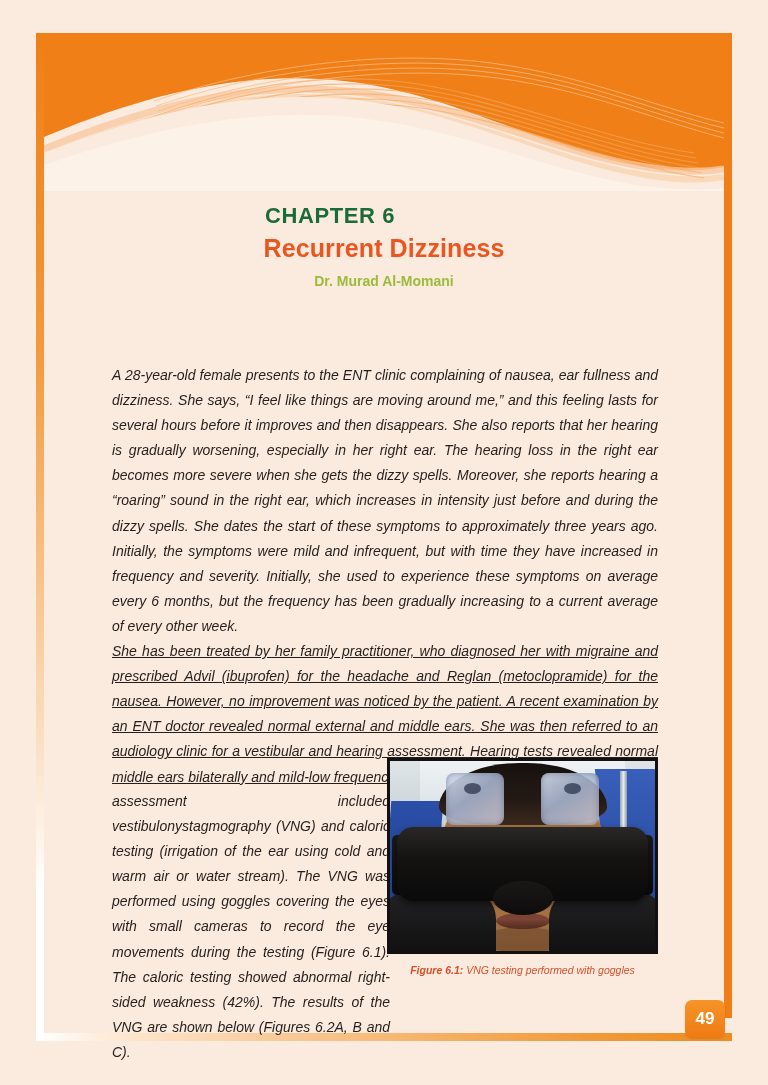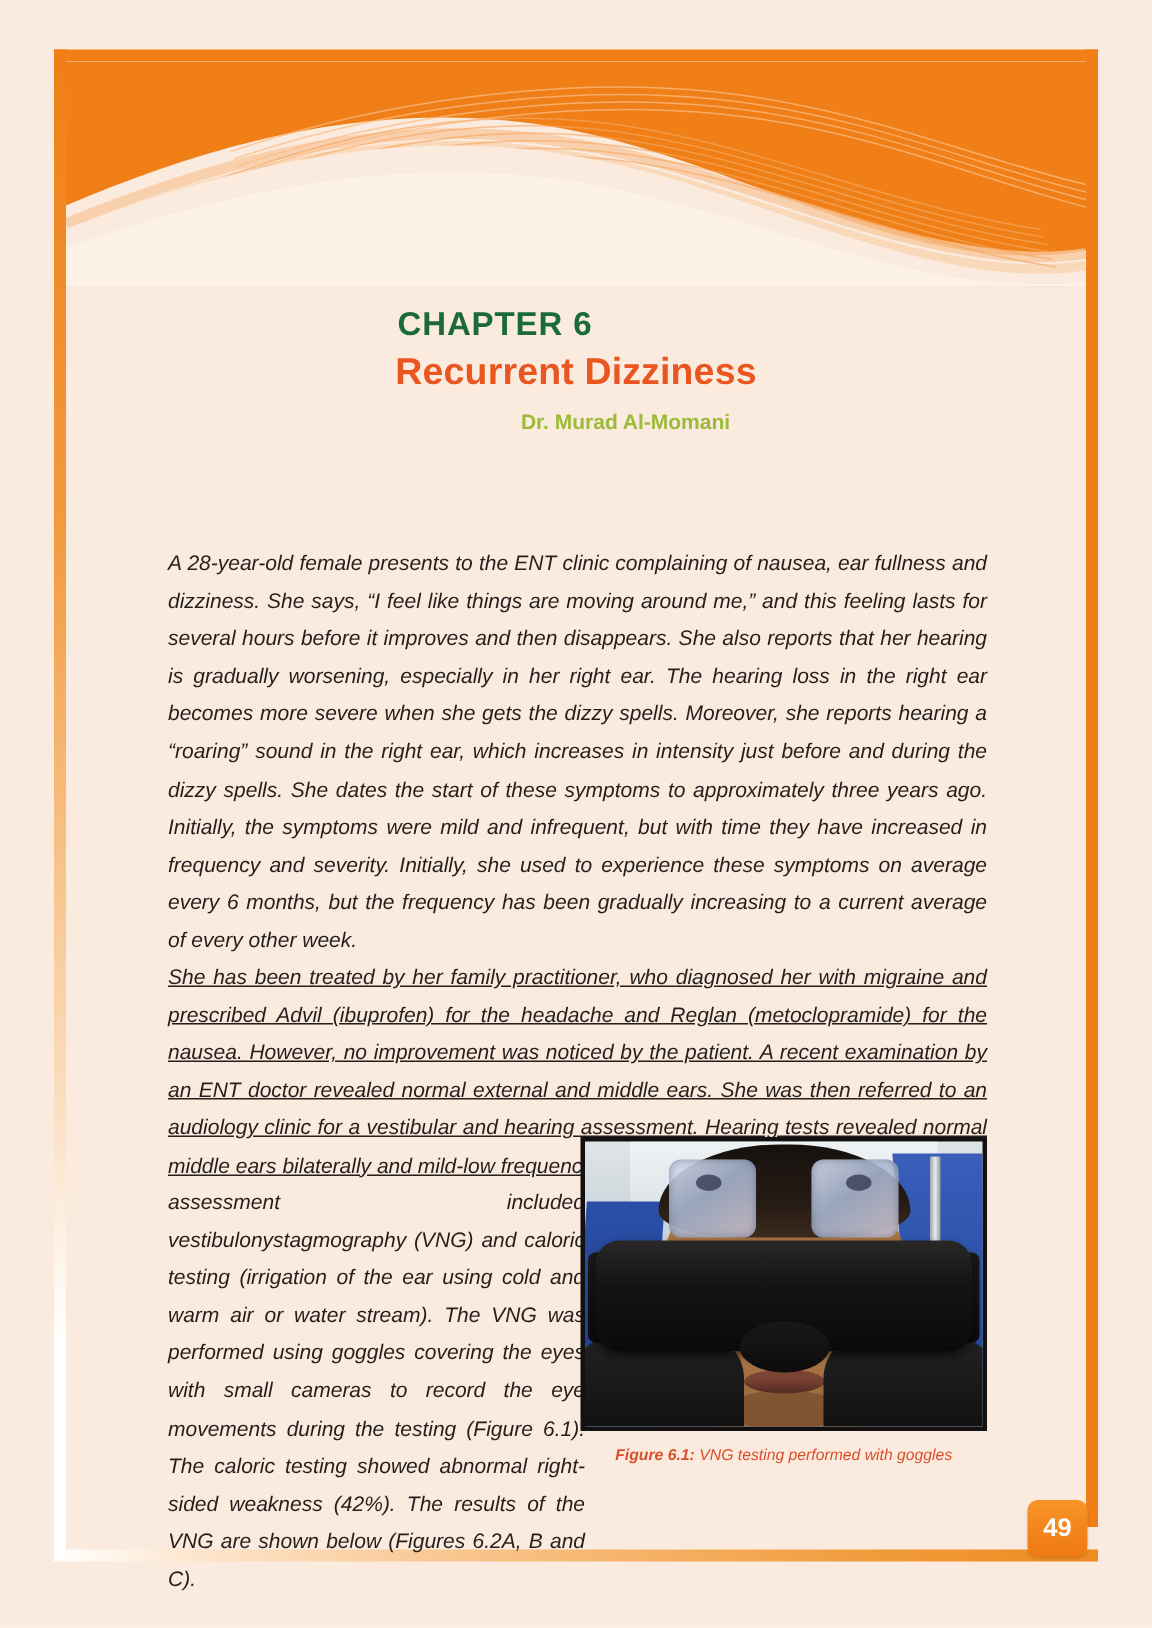--- a/index.html
+++ b/index.html
@@ -110,21 +110,20 @@
   }
   .chapter-author {
     position: absolute;
     top: 232px;
     left: 0;
     width: 680px;
     text-align: center;
     font-size: 14px;
     font-weight: bold;
     color: #9cbb3b;
-    padding-left: 33px;
   }
 
   
   .body-col {
     position: absolute;
     left: 68px;
     top: 322px;
     width: 546px;
   }
   .para {

